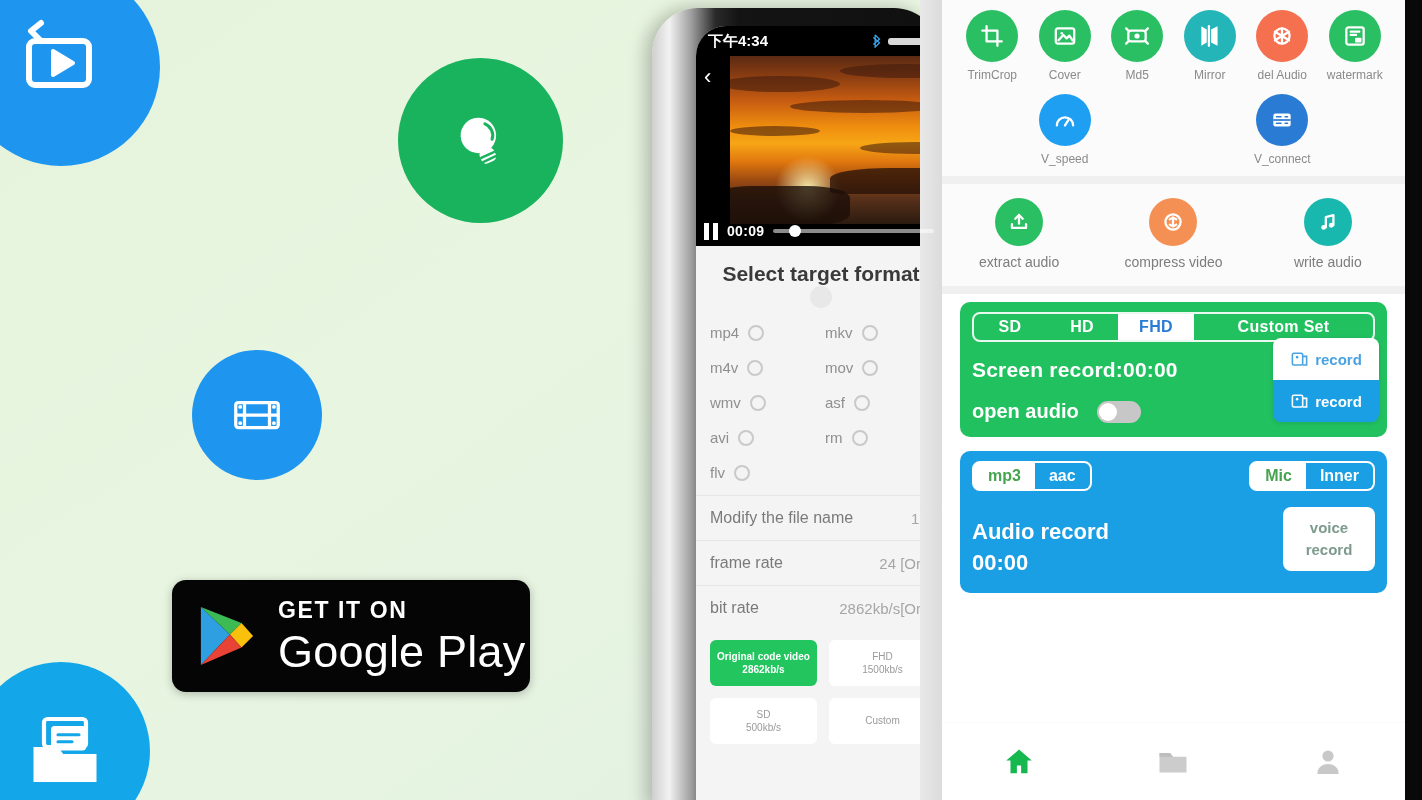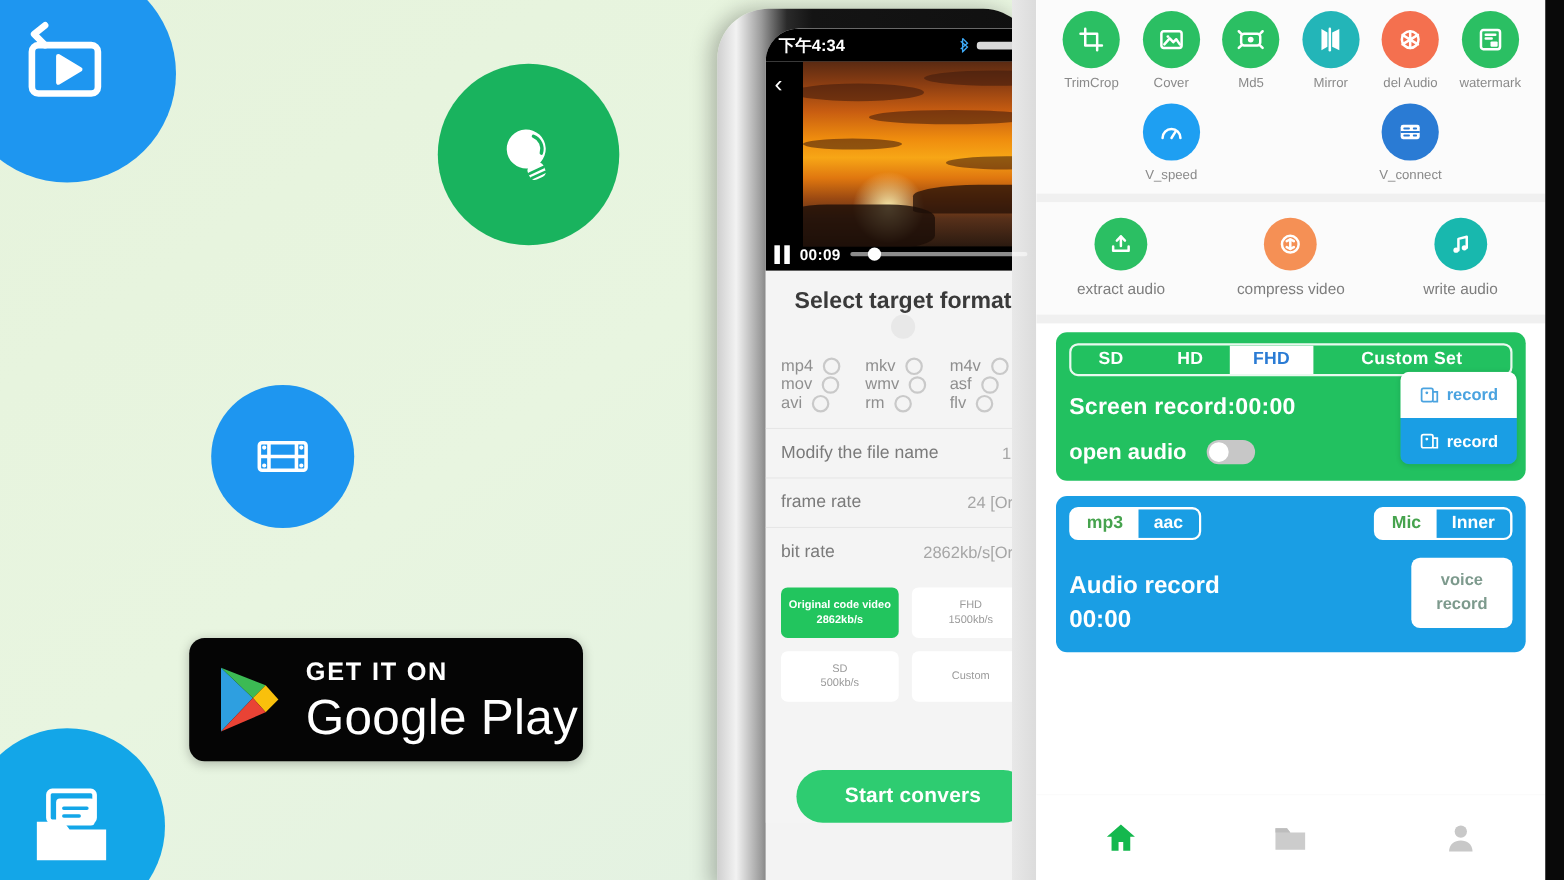--- a/index.html
+++ b/index.html
@@ -119,22 +119,22 @@
   .lp-knob { position:absolute; left:16px; top:-4px; width:12px; height:12px; border-radius:50%; background:#fff;}
 
   .lp-sheet { background:#f4f4f4; padding: 4px 0 0 0; }
   .lp-sheet-title {
     display:flex; align-items:center; justify-content:space-between;
     padding: 12px 14px 10px 14px;
     font-size: 21px; color:#3a3a3a; font-weight:600;flex-direction:column;
   }
   .lp-close { width:22px; height:22px; border-radius:50%; background:#e8e8e8; }
   .fmt-grid {
-    display:grid; grid-template-columns: repeat(3,1fr);
-    padding: 6px 6px 14px 14px;
+    display:grid; grid-template-columns: repeat(2,1fr);
+    row-gap: 18px; padding: 6px 6px 14px 14px;
   }
   .fmt-cell { display:flex; align-items:center; gap:9px; font-size:15px; color:#8f8f8f; }
   .radio { width:16px; height:16px; border-radius:50%; border:2px solid #c9c9c9; }
   .lp-row {
     display:flex; align-items:center; justify-content:space-between;
     padding: 13px 10px 13px 14px;
     border-top: 1px solid #e6e6e6;
     font-size: 16px; color:#7a7a7a;
     white-space: nowrap;
   }
@@ -224,21 +224,21 @@
   .seg.w2 { width: 76px; }
   .seg.act { background:#fff; color:#2a7bd4; }
   .seg.rest { flex:1; }
 
   .rec-line {
     color:#fff; font-size:21px; font-weight:700;
     margin-top: 16px; letter-spacing:.2px;
   }
   .audio-line {
     color:#fff; font-size:20px; font-weight:700; margin-top:18px;
-    display:flex; gap:18px;
+    display:flex; align-items:center; gap:18px;
   }
   .toggle {
     width:44px; height:22px; border-radius:11px; background:#c7c7c7;
     position:relative;
   }
   .toggle i {
     position:absolute; left:2px; top:2px; width:18px; height:18px;
     border-radius:50%; background:#fff;
   }
   .rec-btns {

